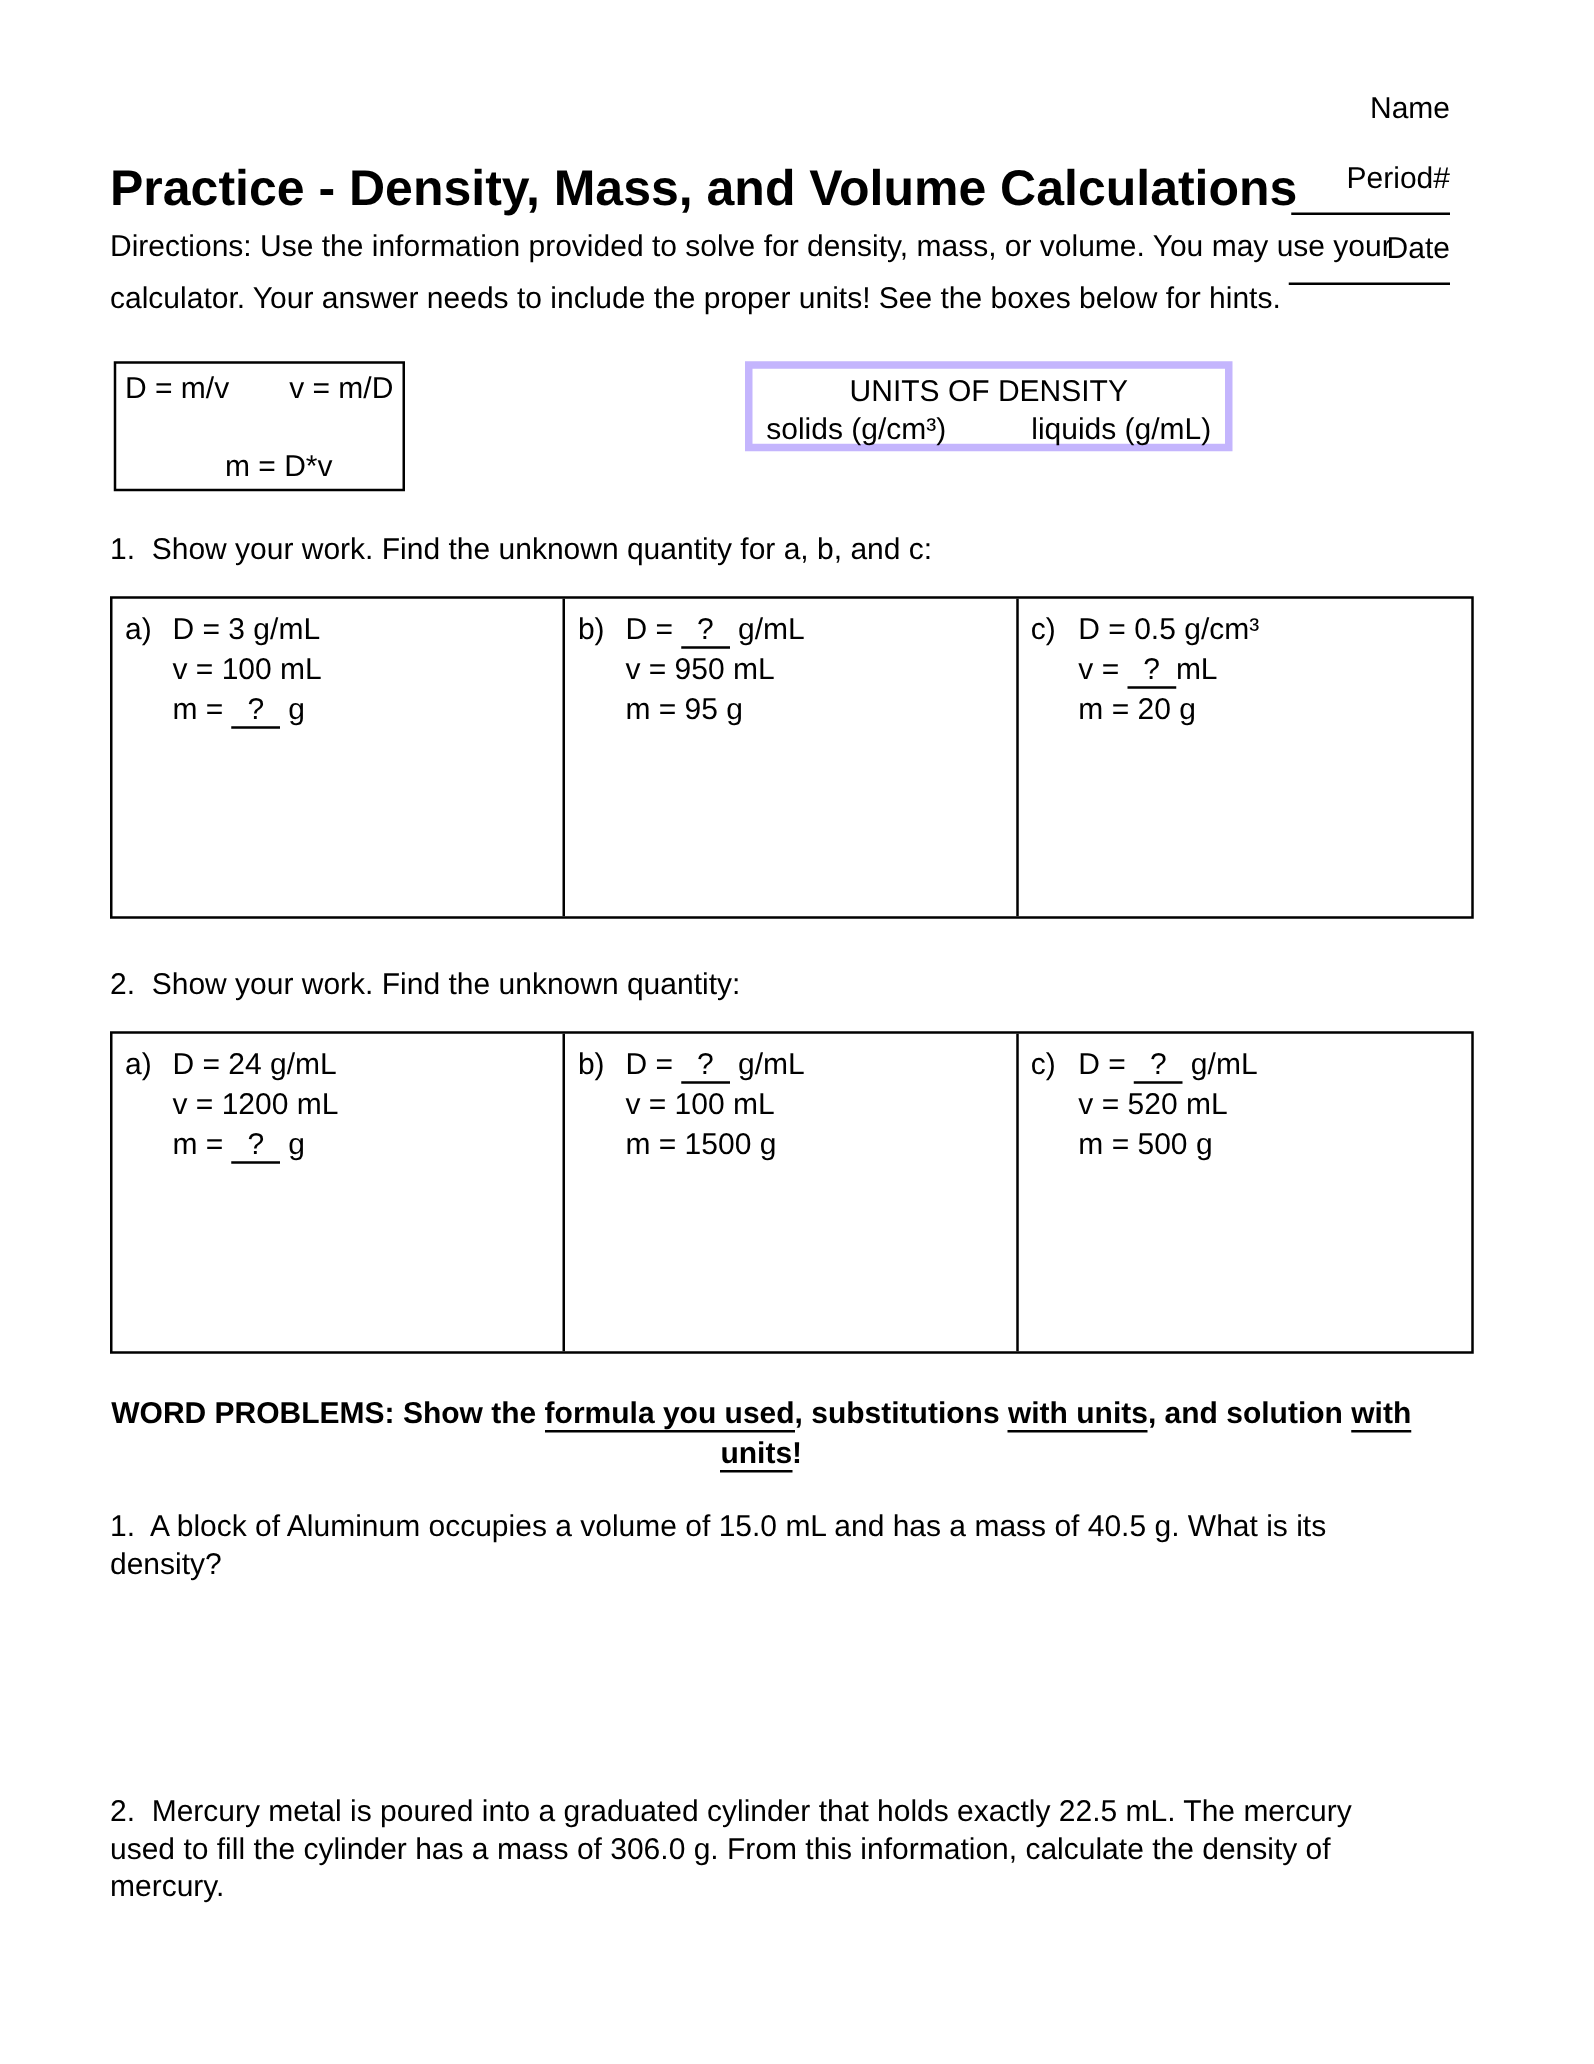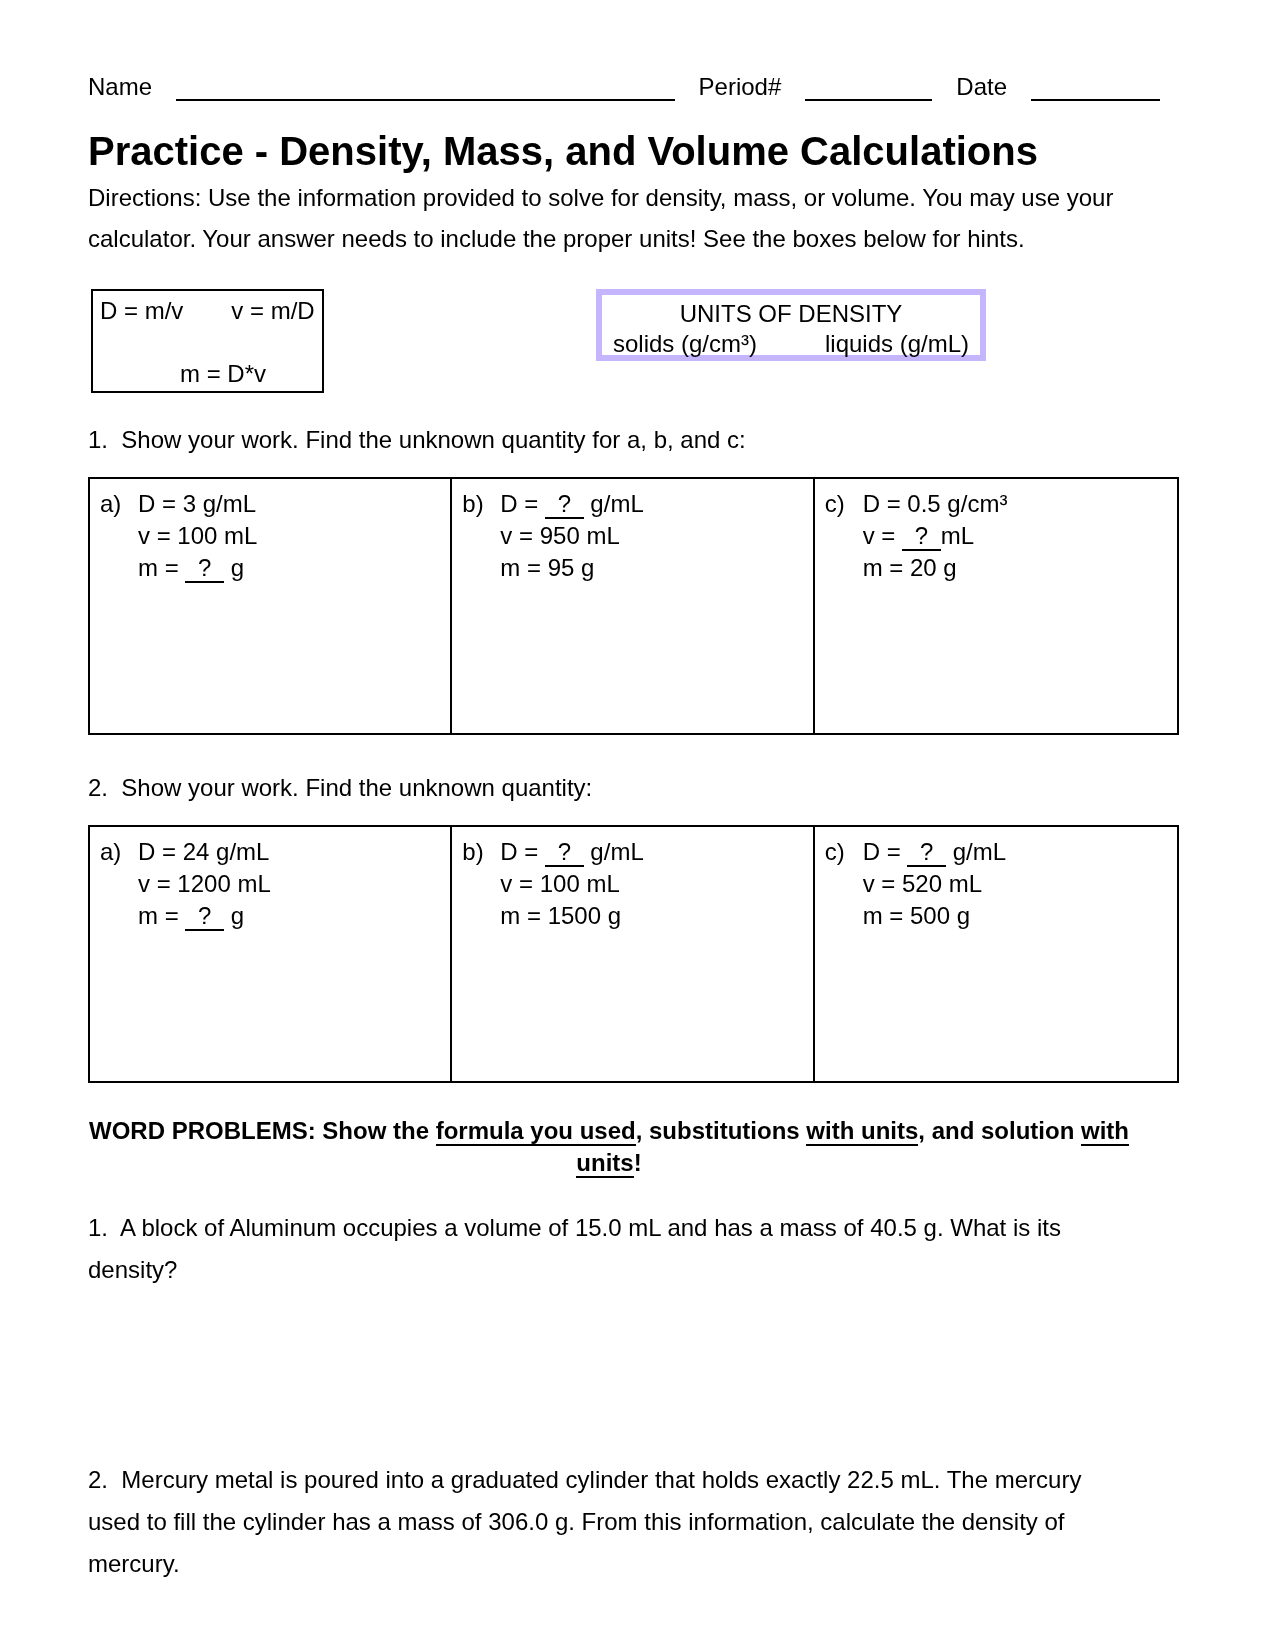--- a/index.html
+++ b/index.html
@@ -9,21 +9,21 @@
     width:1275px; height:1651px;
     background:#ffffff; color:#000000;
     font-family:"Liberation Sans","DejaVu Sans",sans-serif;
     font-size:24px;
     padding:72px 0 0 88px;
     overflow:hidden;
   }
   .pre { white-space:pre-wrap; }
 
   
-  .header-row { display:flex; align-items:center; width:1072px; height:30px; gap:24px; }
+  .header-row { display:flex; align-items:flex-end; width:1072px; height:30px; gap:12px;flex-direction:column; }
   .lbl { white-space:pre; line-height:30px; }
   .bline { border-bottom:2px solid #000; height:28px; }
   .bl-name { flex:1; }
   .bl-period { width:127px; }
   .bl-date { width:129px; }
 
   
   .title { margin-top:26px; font-size:40px; line-height:46px; font-weight:700; width:1100px; }
   .directions { margin-top:3px; line-height:41px; width:1045px; }
 
@@ -43,21 +43,21 @@
   .cell:last-child { border-right:none; }
   .cline { line-height:32px; white-space:pre; }
   .letter { display:inline-block; width:38px; }
   .ind { padding-left:38px; }
   .blank { border-bottom:2px solid #000; padding:0 6px; white-space:pre; }
 
   
   .wp-heading { margin-top:32px; width:1042px; font-weight:700; line-height:32px;text-align:center; }
   .wp-heading span { white-space:pre-wrap; }
   .u { border-bottom:2.5px solid #000; }
-  .wp { width:1045px; line-height:42px; }
+  .wp { width:1045px; line-height:30px; }
   .wp1 { margin-top:28px; }
   .wp2 { margin-top:168px; }
 </style>
 </head>
 <body>
 
 <div class="page">
 
   <div class="header-row">
     <span class="lbl">Name</span>

